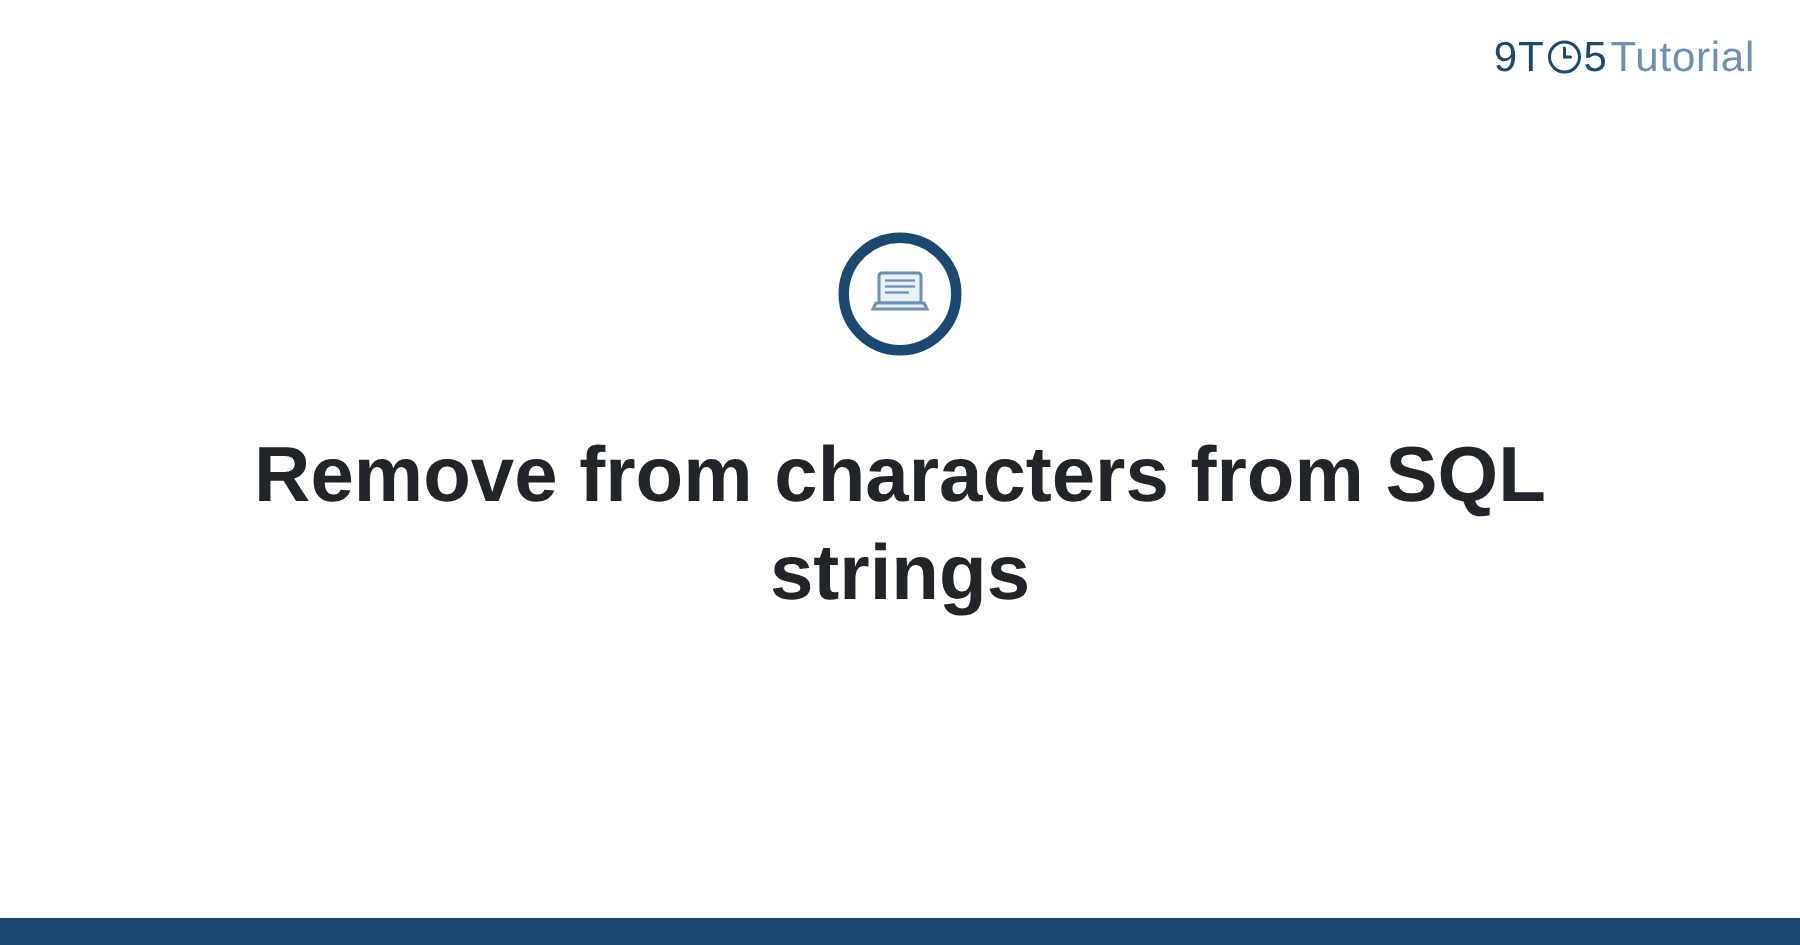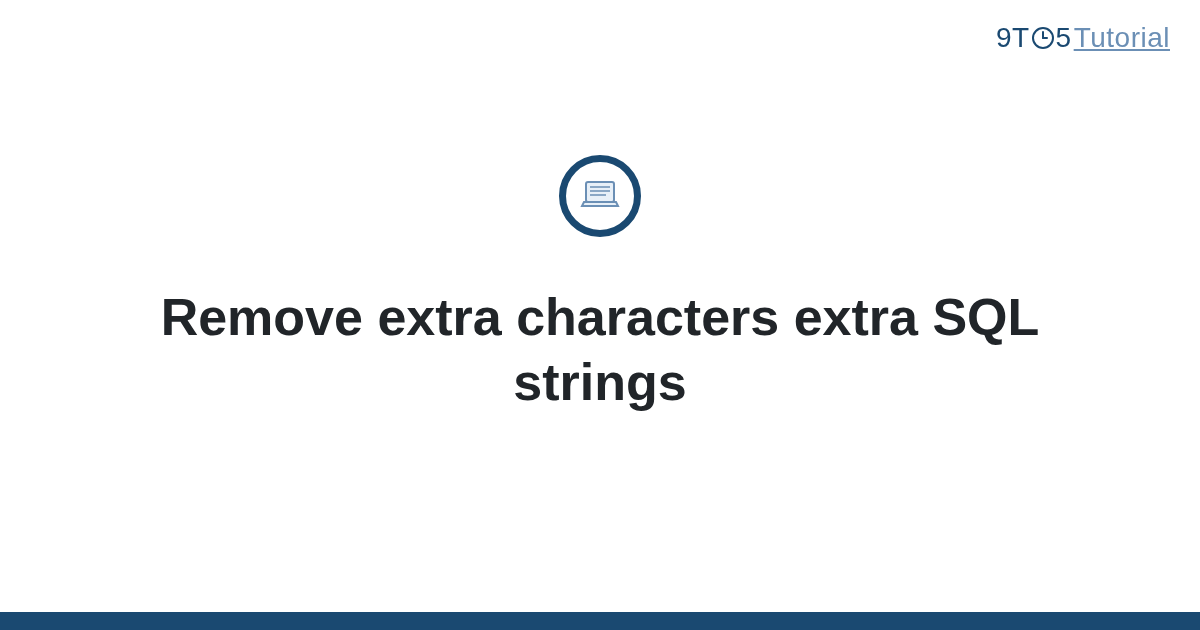--- a/index.html
+++ b/index.html
@@ -39,21 +39,20 @@
       margin: 0 1px;
     }
     .header .five {
       color: #1a4971;
       font-weight: 500;
     }
     .header .tutorial {
       color: #6b8fb5;
       font-weight: 400;
       margin-left: 2px;
-      text-decoration: underline;
     }
     .content {
       position: absolute;
       top: 0;
       left: 0;
       width: 100%;
       height: 100%;
       display: flex;
       flex-direction: column;
       align-items: center;
@@ -109,16 +108,16 @@
     <span>
       <svg width="44" height="44" viewBox="0 0 44 44" fill="none">
         <rect x="8" y="10" width="28" height="20" rx="2" stroke="#6b8fb5" stroke-width="2" fill="#e8f0f8"></rect>
         <line x1="12" y1="15" x2="32" y2="15" stroke="#6b8fb5" stroke-width="1.5"></line>
         <line x1="12" y1="19" x2="32" y2="19" stroke="#6b8fb5" stroke-width="1.5"></line>
         <line x1="12" y1="23" x2="28" y2="23" stroke="#6b8fb5" stroke-width="1.5"></line>
         <path d="M6 30 L38 30 L40 34 L4 34 Z" fill="#e8f0f8" stroke="#6b8fb5" stroke-width="2"></path>
       </svg>
     </span>
   </div>
-  <h1 class="title">Remove extra characters extra SQL strings</h1>
+  <h1 class="title">Remove from characters from SQL strings</h1>
 </div>
 
 <div class="footer-bar"></div>
 
 </body></html>

